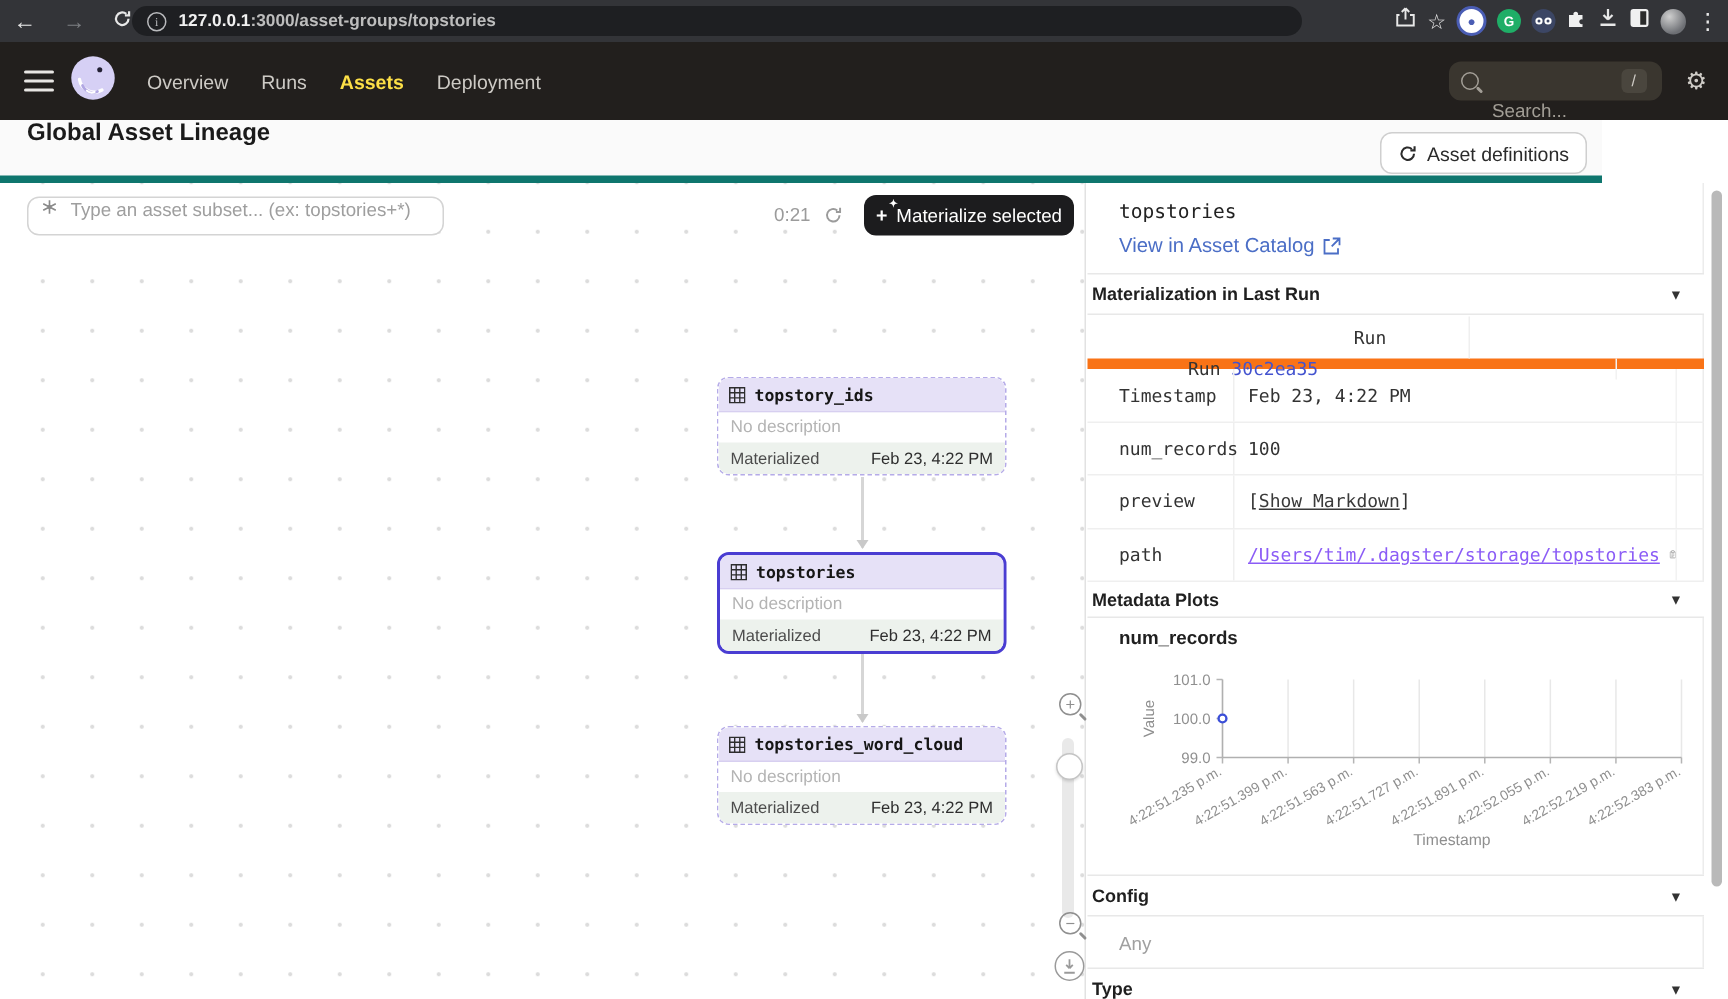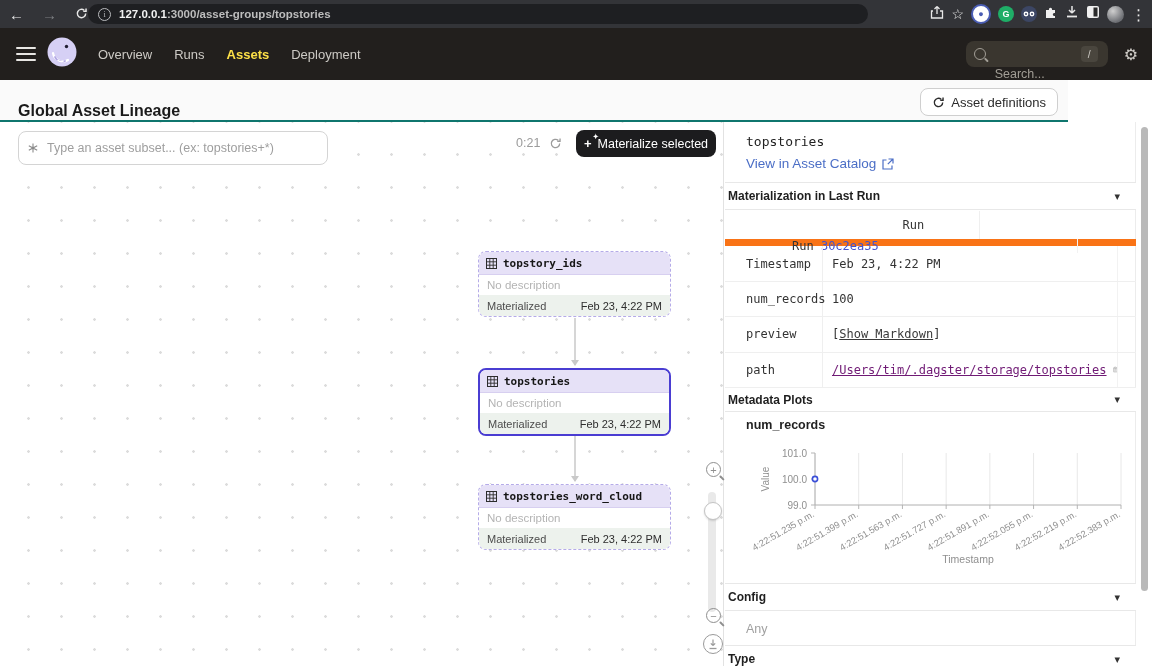--- a/index.html
+++ b/index.html
@@ -29,28 +29,28 @@
   .nav-right{position:absolute;right:14px;display:flex;align-items:center;gap:16px;}
   .search-pill{width:142px;height:26px;background:#3a362f;border-radius:8px;display:flex;align-items:center;padding:0 8px;box-sizing:border-box;}
   .search-pill input{background:transparent;border:none;outline:none;color:#d8d5cf;font-size:12.5px;width:84px;margin-left:7px;font-family:"Liberation Sans",sans-serif;margin-top:40px;}
   .search-pill input::placeholder{color:#a29e96;}
   .slash-badge{width:17px;height:16px;background:#4a463e;border-radius:4px;color:#cfccc6;font-size:10.5px;display:flex;align-items:center;justify-content:center;}
   .mag{width:10px;height:10px;border:1.6px solid #a29e96;border-radius:50%;position:relative;flex:none;}
   .mag::after{content:'';position:absolute;width:5px;height:1.6px;background:#a29e96;transform:rotate(45deg);right:-4.5px;bottom:-1.5px;border-radius:1px;}
   .gear{color:#cfccc7;font-size:16px;cursor:pointer;}
 
   
-  .page-header{position:absolute;left:0;top:80px;width:1068px;height:42px;background:#fafafa;border-bottom:2px solid #0f766e;box-sizing:border-box;display:flex;align-items:flex-end;}
+  .page-header{position:absolute;left:0;top:80px;width:1068px;height:42px;background:#fafafa;border-bottom:5px solid #0f766e;box-sizing:border-box;display:flex;align-items:flex-start;}
   .page-title{margin-left:18px;font-size:16px;font-weight:700;color:#1a1a1a;}
   .reload-btn{position:absolute;right:10px;top:8px;height:26px;background:#fff;border:1px solid #cfcfcf;border-radius:8px;display:flex;align-items:center;gap:6px;padding:0 11px;font-size:13px;color:#2b2b2b;cursor:pointer;}
 
   
   .content{position:absolute;left:0;top:122px;width:1152px;height:544px;}
   .graph-pane{position:absolute;left:0;top:0;width:724px;height:544px;background:#fff;border-right:1px solid #e2e2e2;box-sizing:border-box;background-image:radial-gradient(circle,#dcdcdc 1.2px,transparent 1.5px);background-size:33px 33px;background-position:12px 16px;}
-  .filter-input{position:absolute;left:18px;top:9px;width:310px;height:26px;background:#fff;border:1px solid #d4d4d4;border-radius:8px;display:flex;align-items:center;padding:16px 8px;box-sizing:border-box;gap:6px;}
+  .filter-input{position:absolute;left:18px;top:9px;width:278px;height:26px;background:#fff;border:1px solid #d4d4d4;border-radius:8px;display:flex;align-items:flex-start;padding:0 8px;box-sizing:border-box;gap:6px;}
   .filter-input input{border:none;outline:none;font-size:12.5px;width:230px;color:#333;font-family:"Liberation Sans",sans-serif;}
   .filter-input input::placeholder{color:#9e9e9e;}
   .timer-cluster{position:absolute;left:516px;top:14px;display:flex;align-items:center;gap:9px;}
   .timer-text{font-size:12.5px;color:#9b9b9b;}
   .materialize-btn{position:absolute;left:576px;top:8px;width:140px;height:27px;background:#1c1c1e;border-radius:8px;color:#fff;font-size:12.5px;font-weight:500;display:flex;align-items:center;justify-content:center;gap:6px;cursor:pointer;}
   .sparkle{position:relative;font-size:13px;font-weight:700;line-height:1;}
   .sparkle i{position:absolute;top:-4px;right:-7px;font-style:normal;font-size:7px;}
 
   
   .asset-node{position:absolute;left:478px;width:193px;border:1px dashed #b5abe8;border-radius:8px;overflow:hidden;background:#fff;box-sizing:border-box;cursor:pointer;}
@@ -81,21 +81,21 @@
   .band-label{margin-left:3px;font-size:12px;font-weight:700;color:#1f1f1f;}
   .band .chev{position:absolute;right:16px;color:#333;font-size:11px;}
   .band.noborder-top{border-top:none;}
 
   .mdtable{position:absolute;left:0;top:89px;width:411px;}
   .mdrow{display:flex;height:35.4px;border-bottom:1px solid #efefef;box-sizing:border-box;align-items:center;font-family:"DejaVu Sans Mono","Liberation Mono",monospace;font-size:12px;color:#333;}
   .mdrow:first-child{border-bottom:7px solid #f97316;flex-direction:column;}
   .mdlabel{width:98px;height:100%;display:flex;align-items:center;padding-left:21px;box-sizing:border-box;border-right:1px solid #efefef;flex:none;}
   .mdvalue{width:295px;height:100%;display:flex;align-items:center;padding-left:9px;box-sizing:border-box;border-right:1px solid #f2f2f2;gap:6px;}
   .runid{color:#4353cf;}
-  .mdlink{color:#701a75;text-decoration:underline;cursor:pointer;}
+  .mdlink{color:#8b5cf6;text-decoration:underline;cursor:pointer;}
   .mdlink.darker{color:#3a3a3a;}
 
   .plot-title{position:absolute;left:21px;top:296px;font-size:12.5px;font-weight:700;color:#1f1f1f;}
   .chart-wrap{position:absolute;left:14px;top:316px;}
   .chart-wrap svg text{font-family:"Liberation Sans",sans-serif;}
 
   .config-any{position:absolute;left:21px;top:500px;font-size:12.5px;color:#a0a0a0;}
 
   .sp-scroll{position:absolute;left:416px;top:5px;width:7px;height:464px;background:#b9b9b9;border-radius:4px;cursor:grab;}
 </style>

